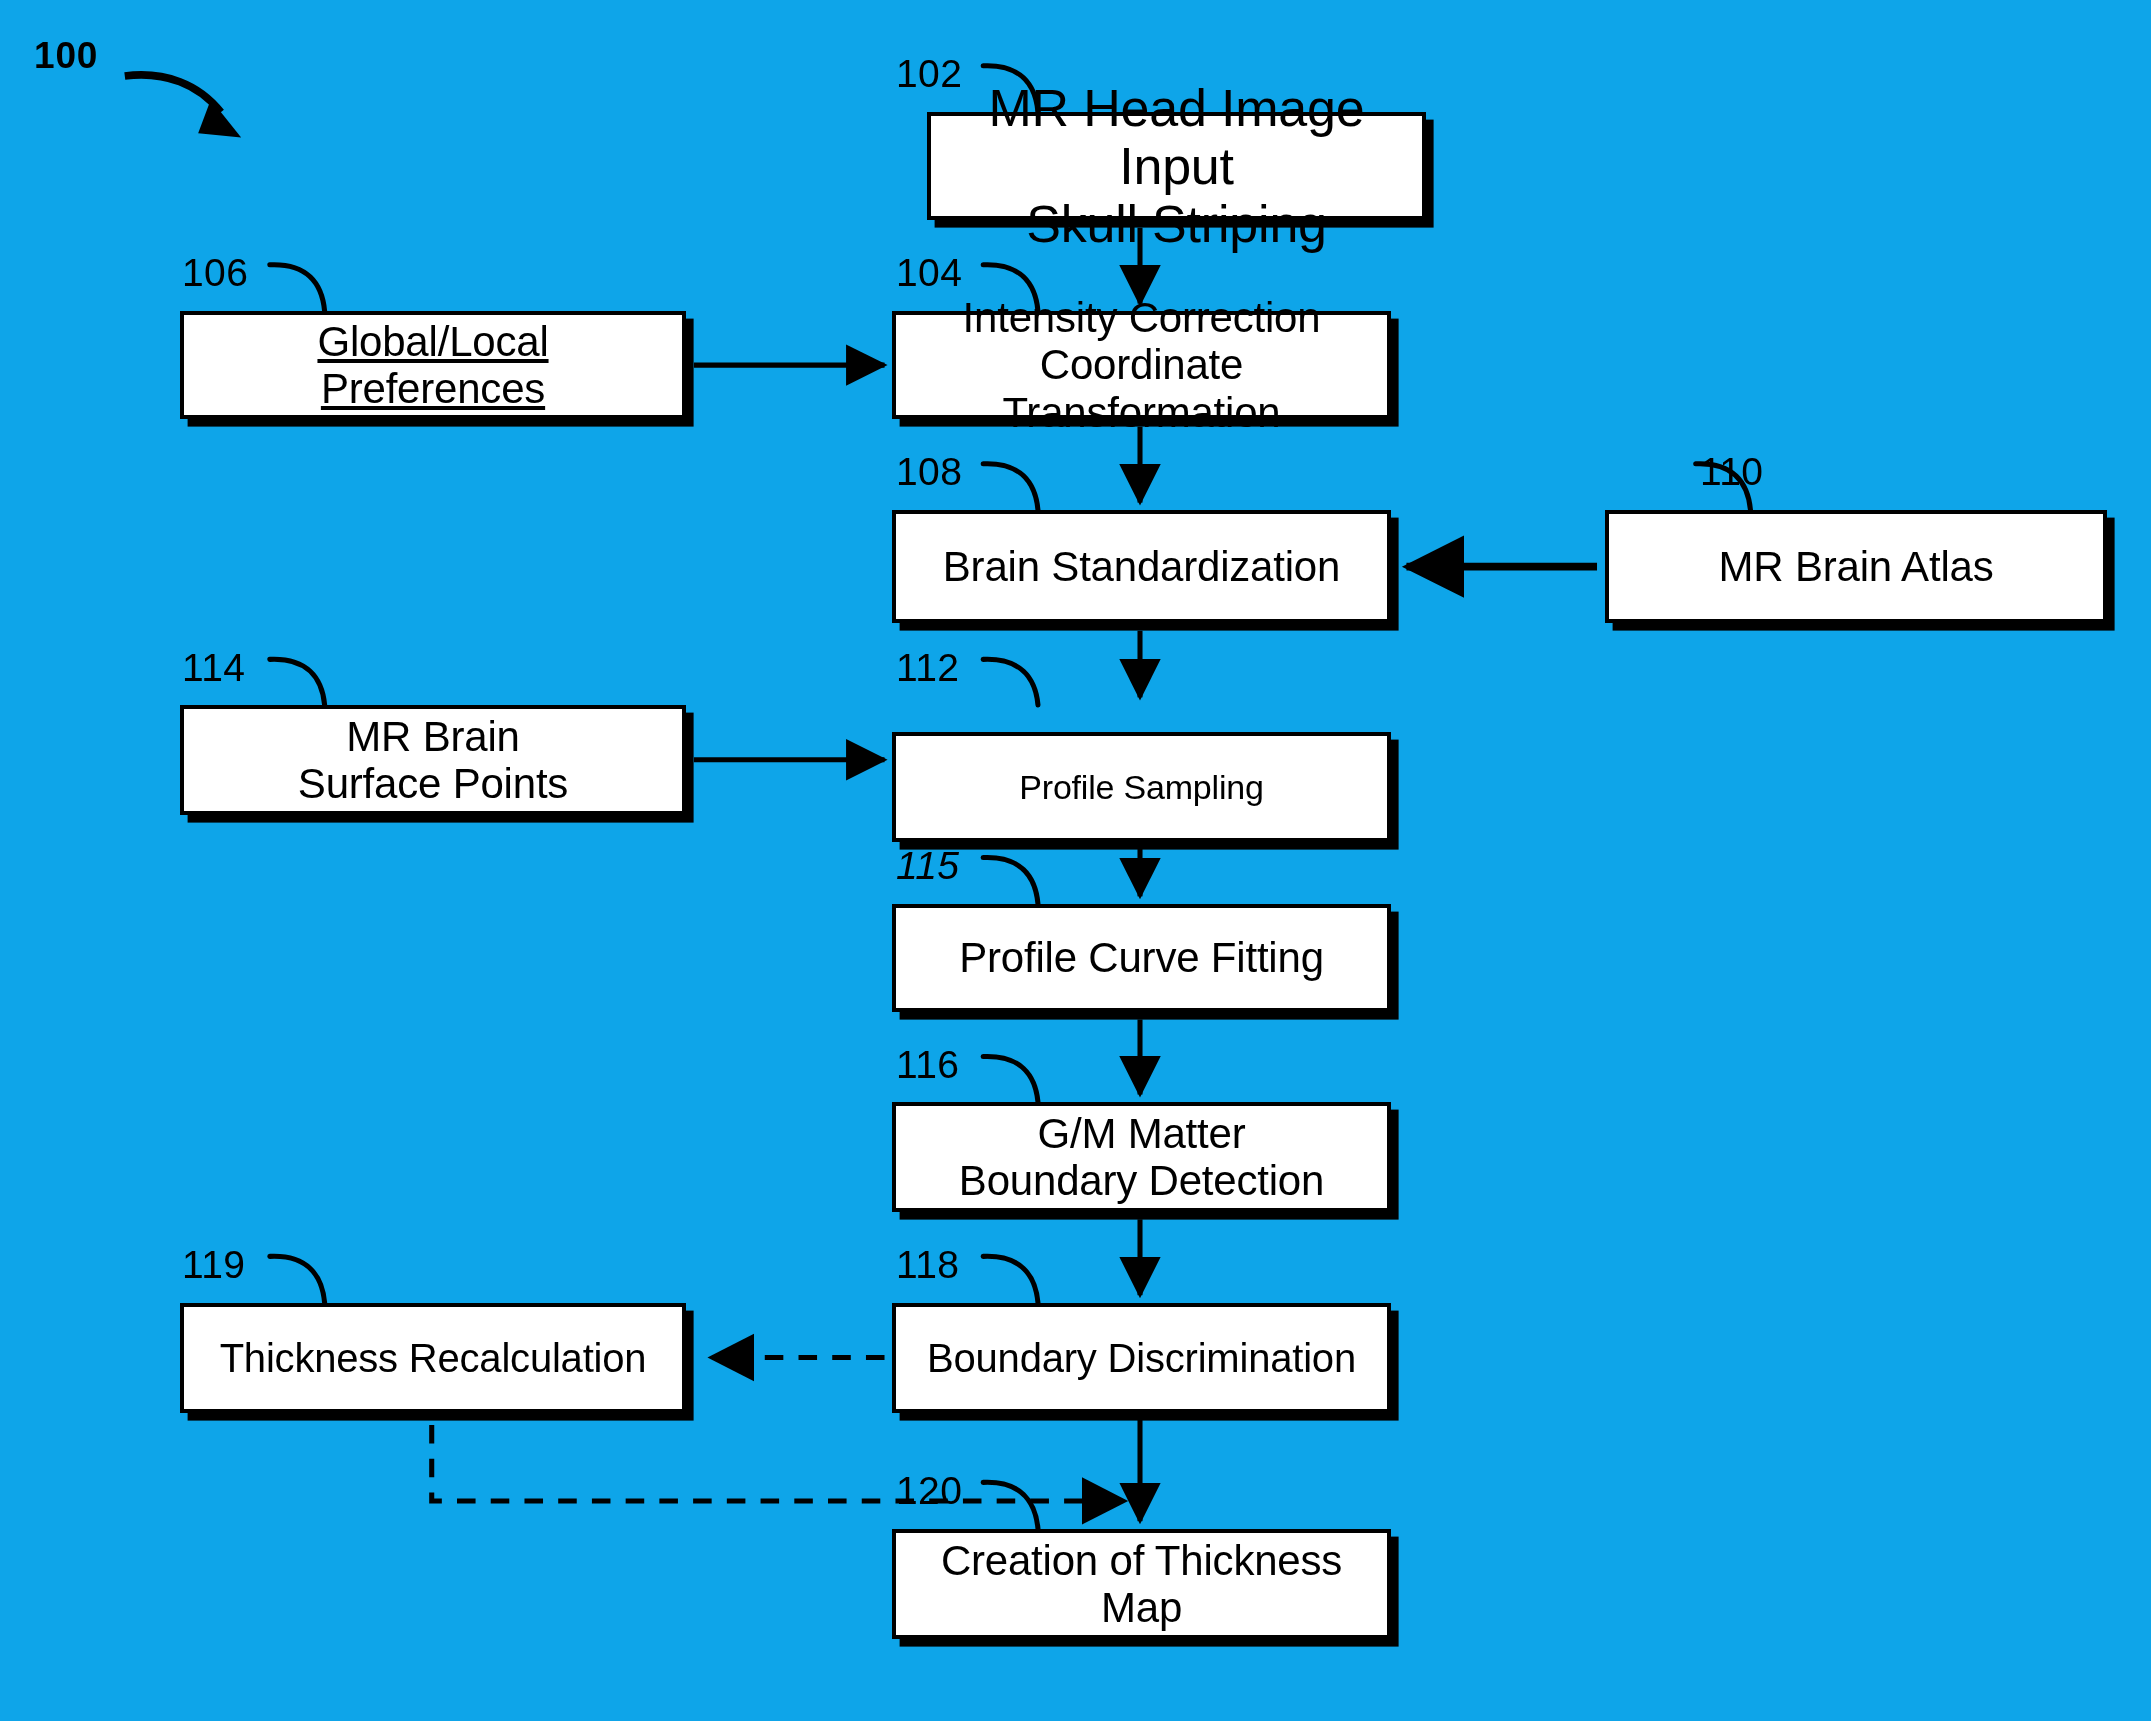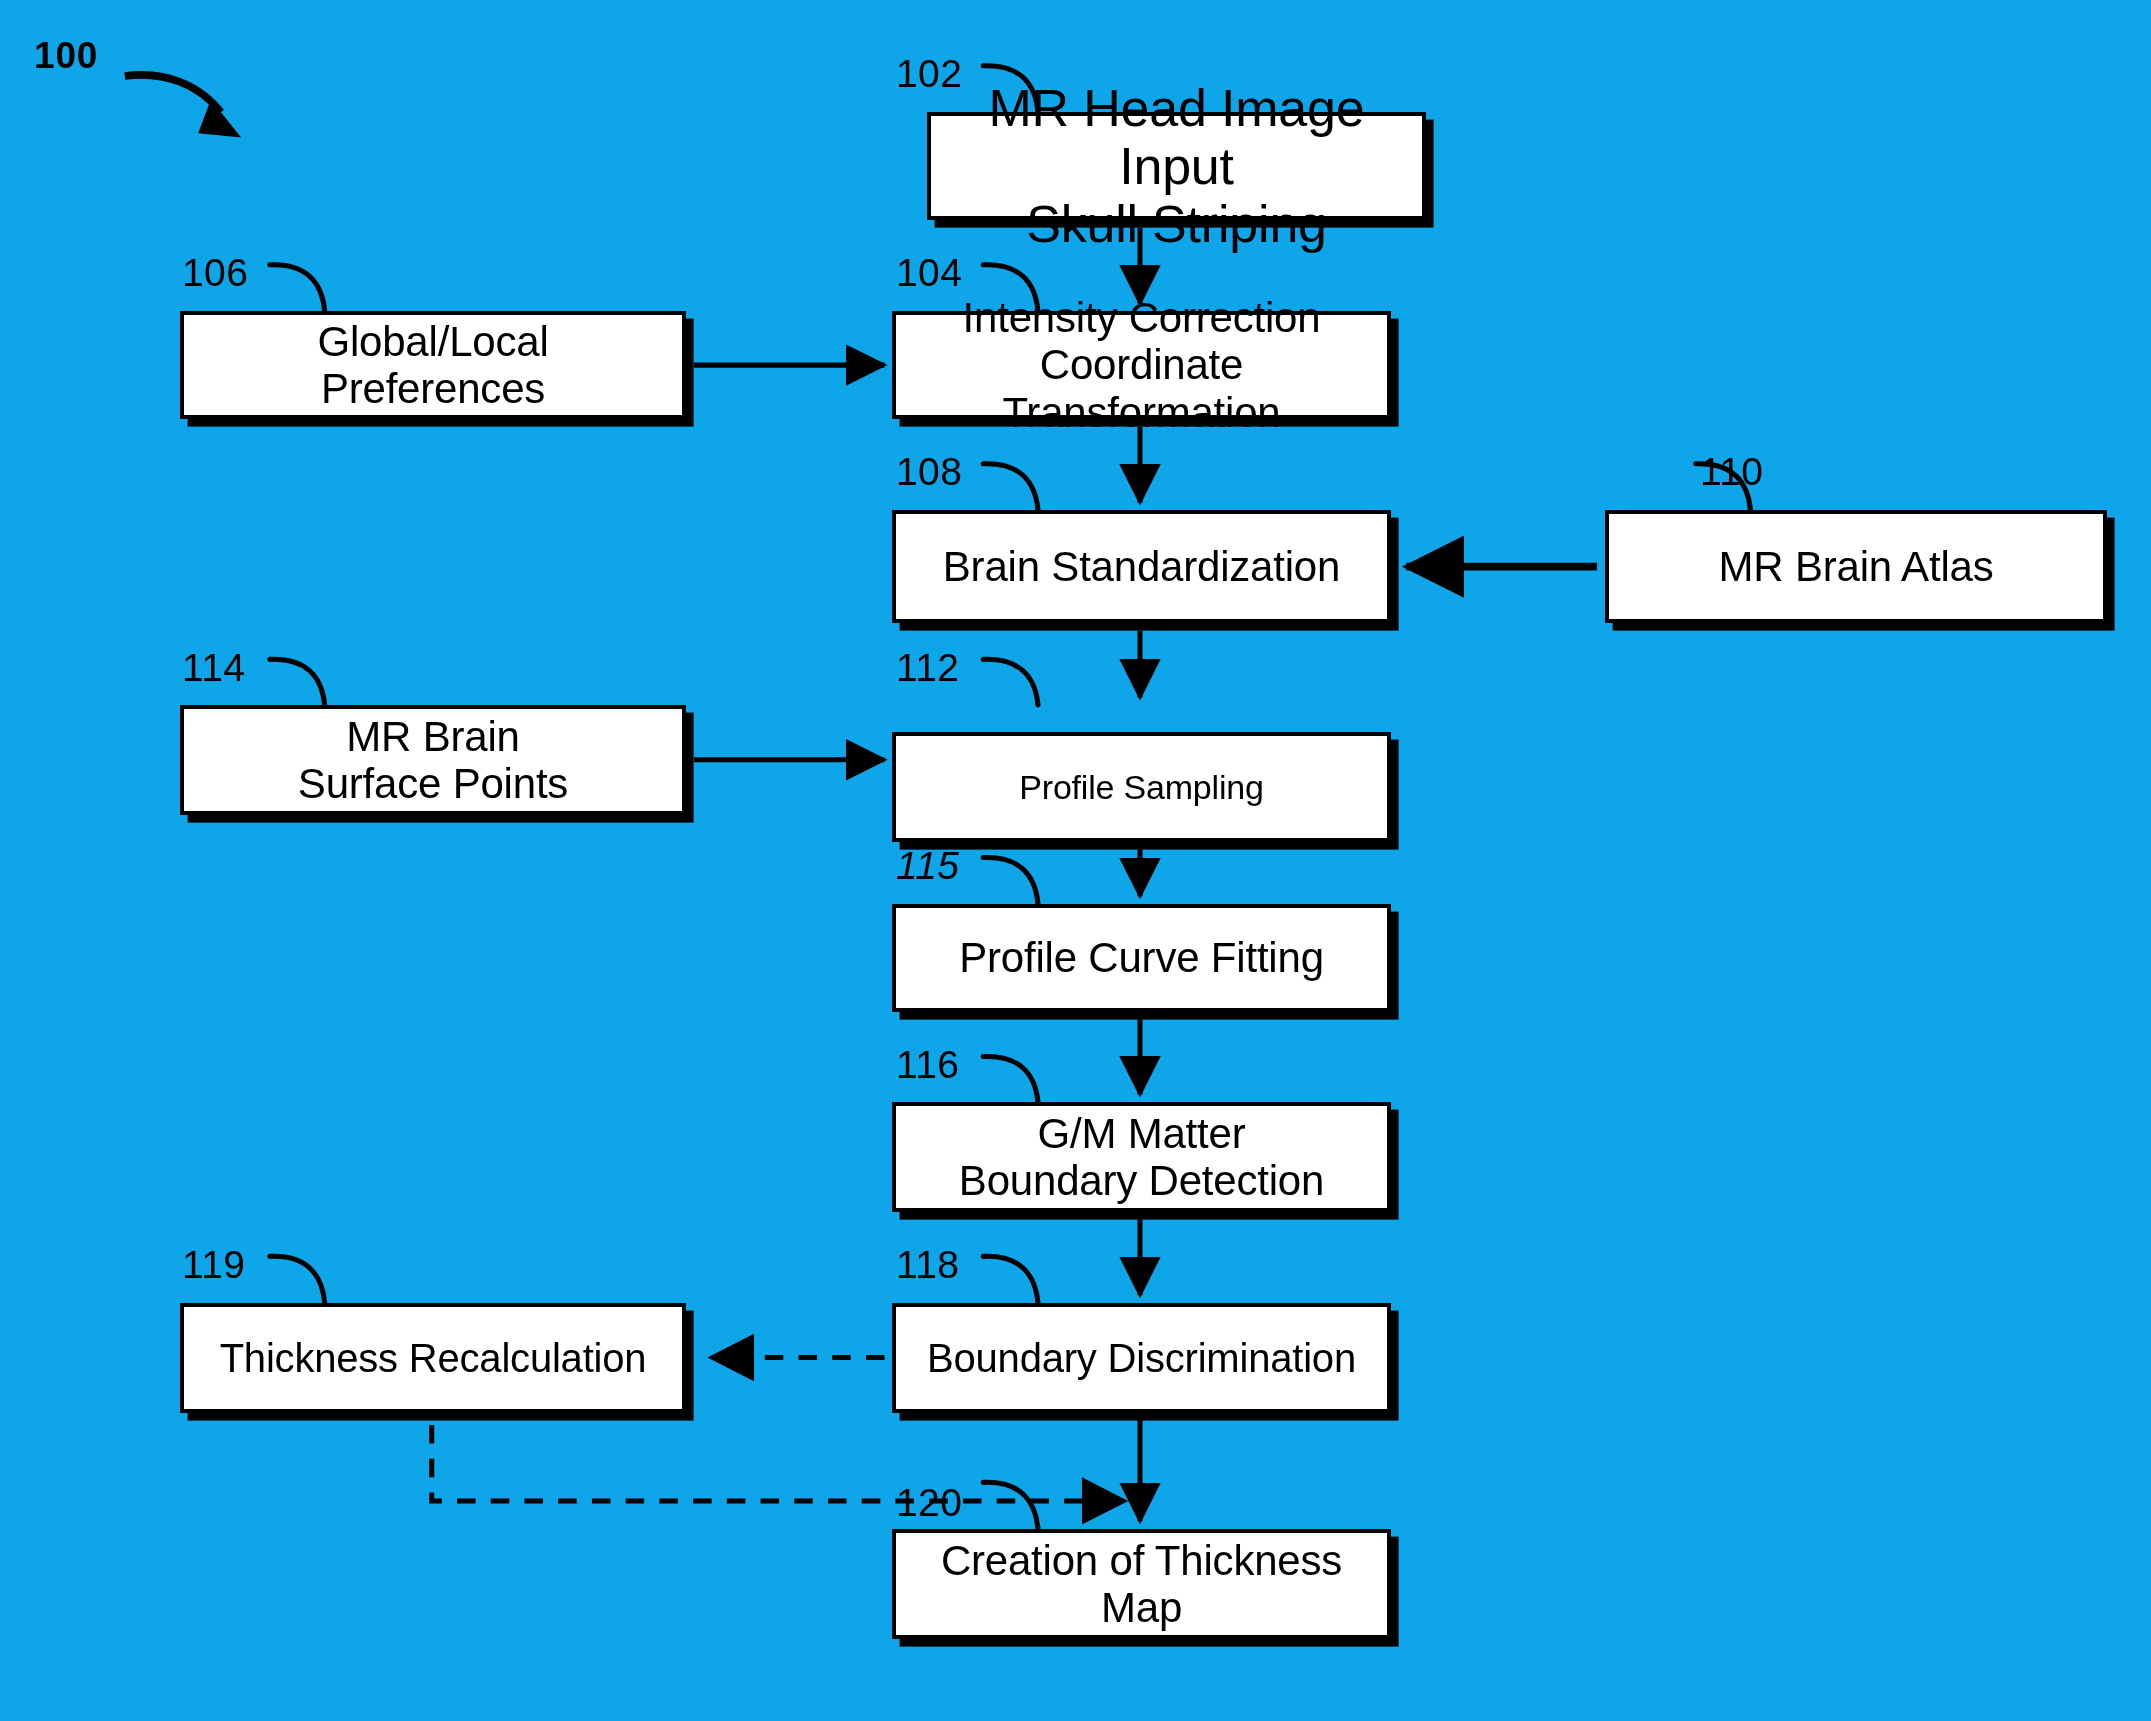--- a/index.html
+++ b/index.html
@@ -90,21 +90,21 @@
   </svg>
 
   <div class="box" style="left:892px;top:112px;width:499px;height:108px;font-size:52px;margin-left:35px;">
     <span>MR Head Image Input
 Skull Striping</span>
   </div>
   <div class="box" style="left:892px;top:311px;width:499px;height:108px;font-size:42px;">
     <span>Intensity Correction
 Coordinate Transformation</span>
   </div>
-  <div class="box" style="left:180px;top:311px;width:506px;height:108px;font-size:42px;">
+  <div class="box" style="left:180px;top:311px;width:506px;height:108px;font-size:42px;text-decoration:underline;">
     <span>Global/Local
 Preferences</span>
   </div>
   <div class="box" style="left:892px;top:510px;width:499px;height:113px;font-size:42px;">
     <span>Brain Standardization</span>
   </div>
   <div class="box" style="left:1605px;top:510px;width:502px;height:113px;font-size:42px;">
     <span>MR Brain Atlas</span>
   </div>
   <div class="box" style="left:892px;top:732px;width:499px;height:110px;font-size:34px;">
@@ -135,21 +135,21 @@
   <div class="ref" style="left:896px;top:251px;text-align:right;">104</div>
   <div class="ref" style="left:182px;top:251px;">106</div>
   <div class="ref" style="left:896px;top:450px;">108</div>
   <div class="ref" style="left:1668px;top:450px;margin-left:32px;">110</div>
   <div class="ref" style="left:896px;top:646px;">112</div>
   <div class="ref" style="left:182px;top:646px;">114</div>
   <div class="ref" style="left:896px;top:844px;font-style:italic;">115</div>
   <div class="ref" style="left:896px;top:1043px;">116</div>
   <div class="ref" style="left:896px;top:1243px;">118</div>
   <div class="ref" style="left:182px;top:1243px;">119</div>
-  <div class="ref" style="left:896px;top:1469px;margin-top:12px;">120</div>
+  <div class="ref" style="left:896px;top:1469px;">120</div>
 
   <svg id="hooks" style="position:absolute;left:0;top:0;width:2151px;height:1721px;pointer-events:none;" viewBox="0 0 2551 2041" xmlns="http://www.w3.org/2000/svg">
     <g stroke="#000" fill="none" stroke-width="6" stroke-linecap="round">
       <path d="M1166,78 C1210,76 1228,100 1231,133"></path>
       <path d="M1166,314 C1210,312 1228,336 1231,369"></path>
       <path d="M320,314  C364,312  382,336  385,369"></path>
       <path d="M1166,550 C1210,548 1228,572 1231,605"></path>
       <path d="M2011,550 C2055,548 2073,572 2076,605"></path>
       <path d="M1166,782 C1210,780 1228,804 1231,836"></path>
       <path d="M320,782  C364,780  382,804  385,836"></path>

